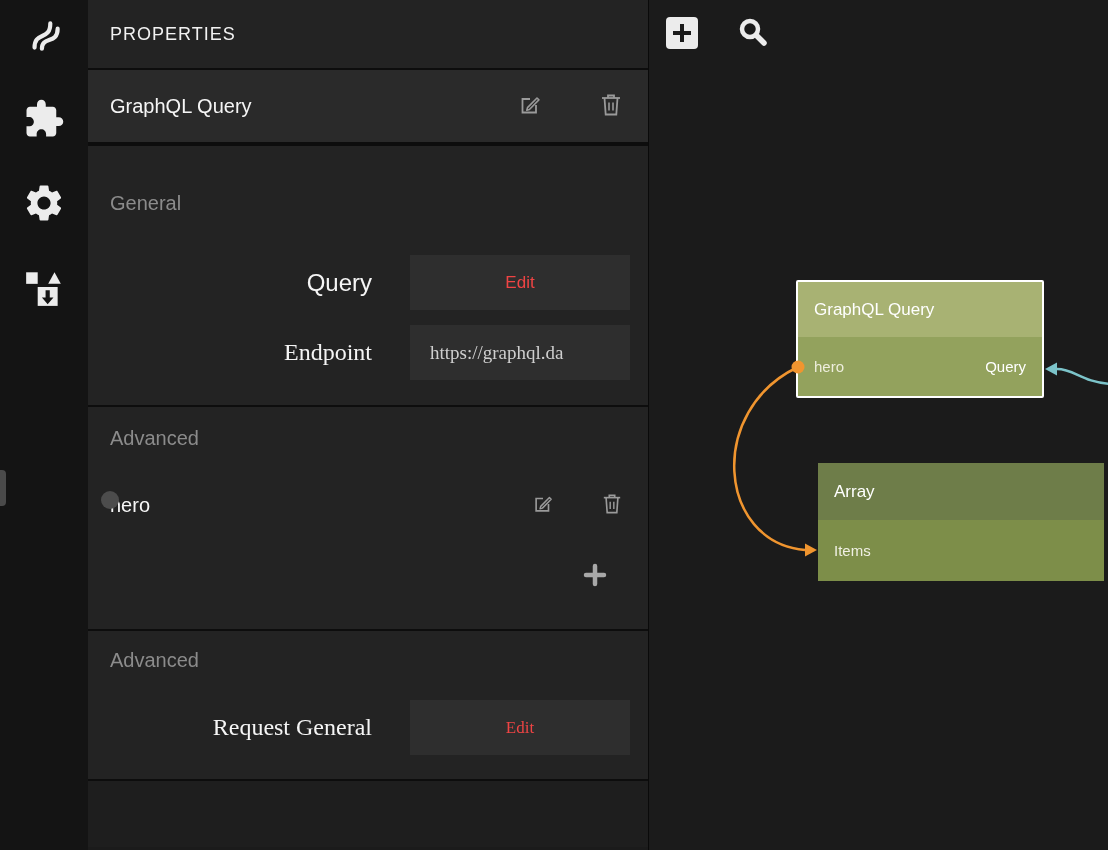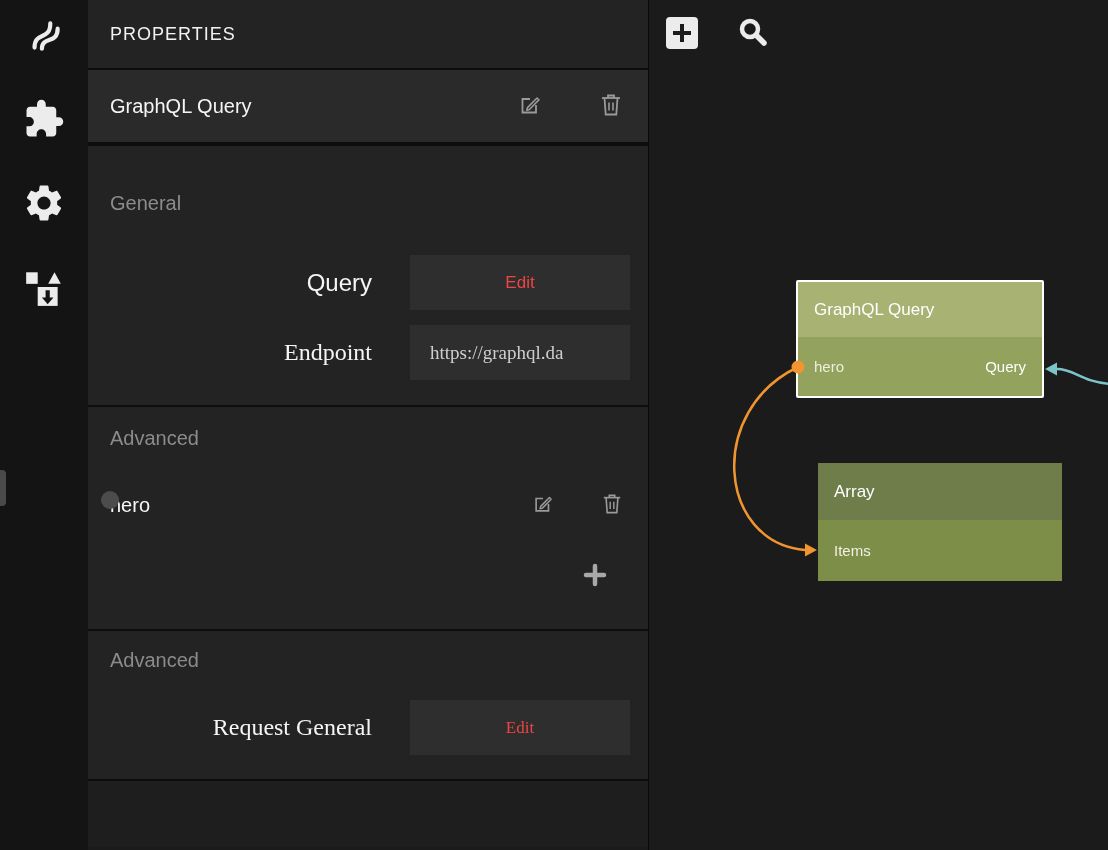--- a/index.html
+++ b/index.html
@@ -86,21 +86,21 @@
   .tool-search { left:88px; top:17px; }
 
   .node { position:absolute; border-radius:2px; cursor:pointer; }
   .node-header { height:57px; display:flex; align-items:center; padding:0 16px; font-size:17px; color:#ffffff; }
   .node-body { height:61px; display:flex; align-items:center; justify-content:space-between; padding:0 16px; font-size:15px; }
   .node-graphql { left:147px; top:280px; width:248px; height:118px; border:2px solid #ffffff; }
   .node-graphql .node-header { height:55px; background:#a8b273; }
   .node-graphql .node-body { height:59px; background:#93a25d; }
   .node-graphql .port-left { color:#eeeedd; }
   .node-graphql .port-right { color:#ffffff; }
-  .node-array { left:169px; top:463px; width:244px; height:118px;border-radius:29px; }
+  .node-array { left:169px; top:463px; width:286px; height:118px;border-radius:29px; }
   .node-array .node-header { background:#6e7d49; }
   .node-array .node-body { background:#7d8e49; justify-content:flex-start; color:#f0f0e4; }
 
   .wires { position:absolute; left:0; top:0; pointer-events:none; z-index:3; }
 </style>
 </head>
 <body>
 
 <nav class="sidebar">
   <div class="side-icon">

